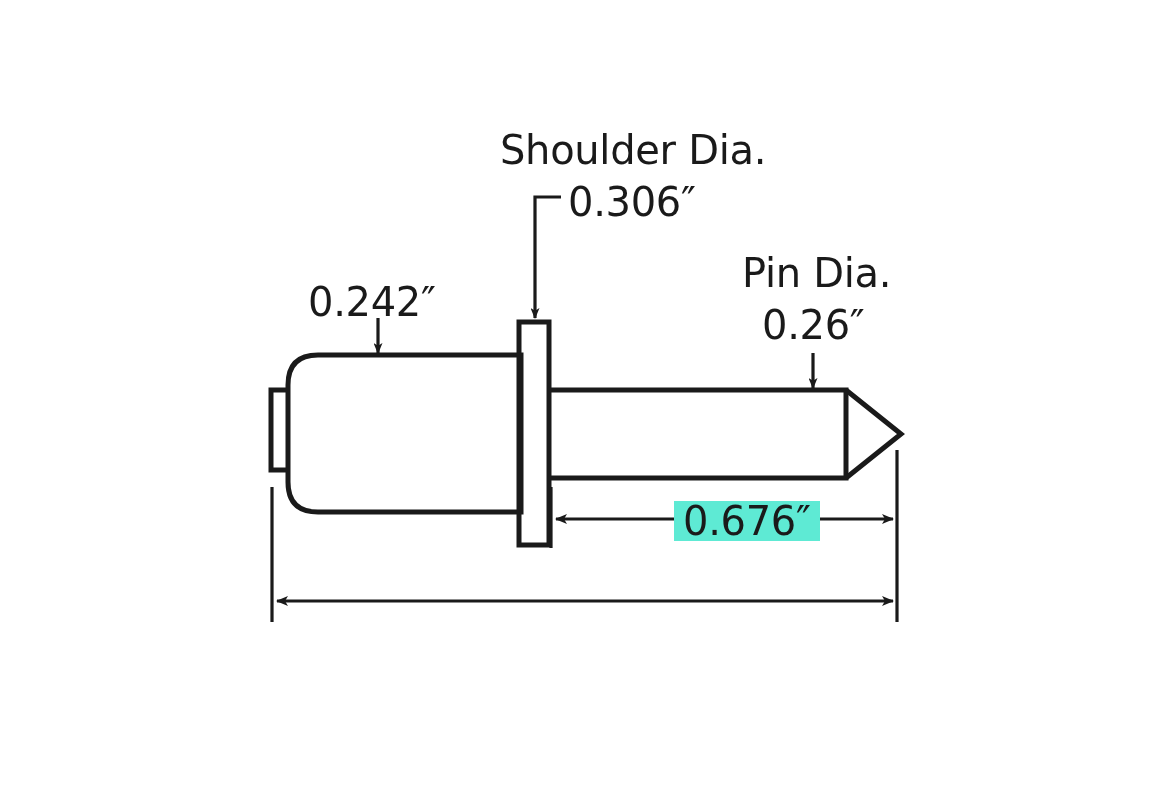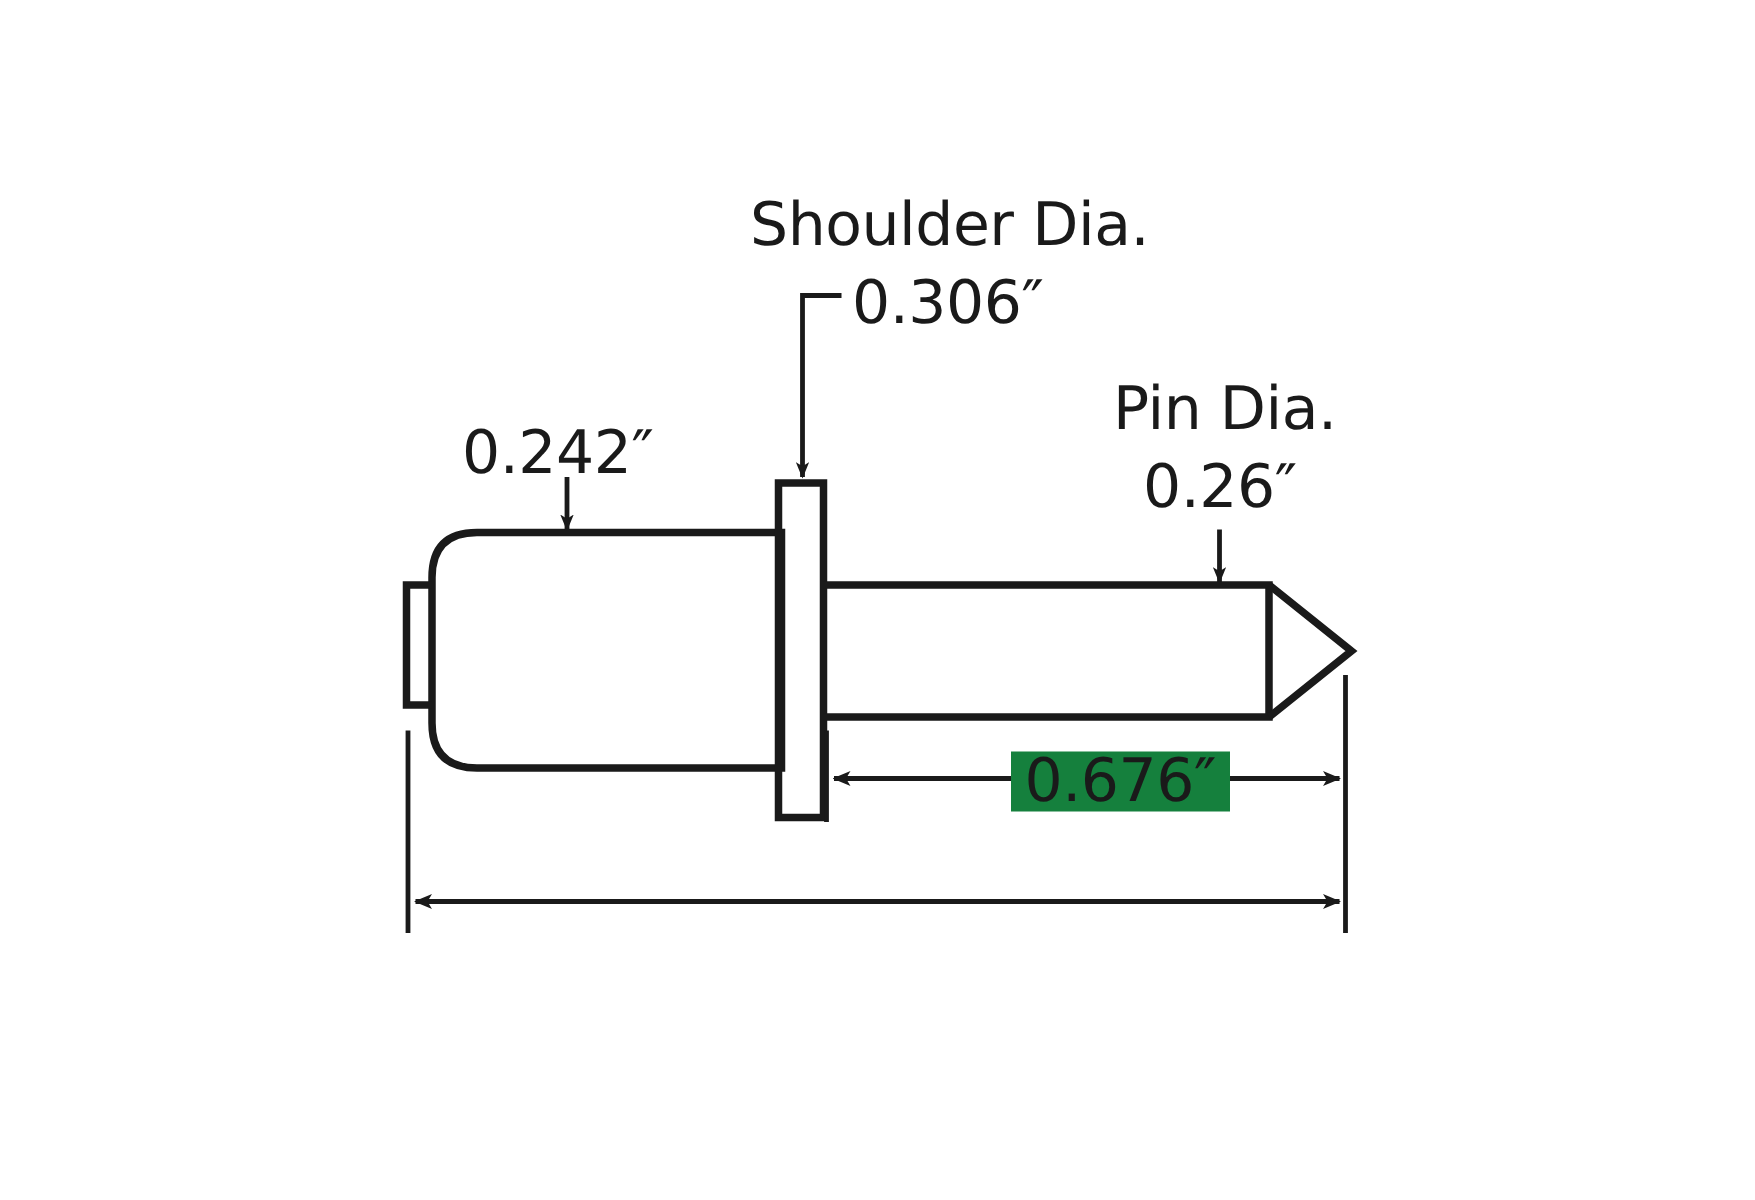--- a/index.html
+++ b/index.html
@@ -43,21 +43,21 @@
   }
   .dim-text {
     position: absolute;
     color: #1a1a1a;
     font-family: "DejaVu Sans", "Liberation Sans", sans-serif;
     font-size: 40px;
     font-weight: 400;
     white-space: nowrap;
     line-height: 1.0;
     letter-spacing: -0.3px;
-    background: #15803d;
+    background: #5eead4;
     padding: 0 9px;
   }
   
   #head-dia-title  { left: 278px; top: 220px; }
   #head-dia-value  { left: 308px; top: 272px; margin-top: 10px; }
   #shoulder-title  { left: 500px; top: 130px; }
   #shoulder-value  { left: 568px; top: 182px; }
   #pin-title       { left: 742px; top: 253px; text-align: center; }
   #pin-value       { left: 762px; top: 305px; }
   #dim-0676-text   { left: 674px; top: 501px; }

